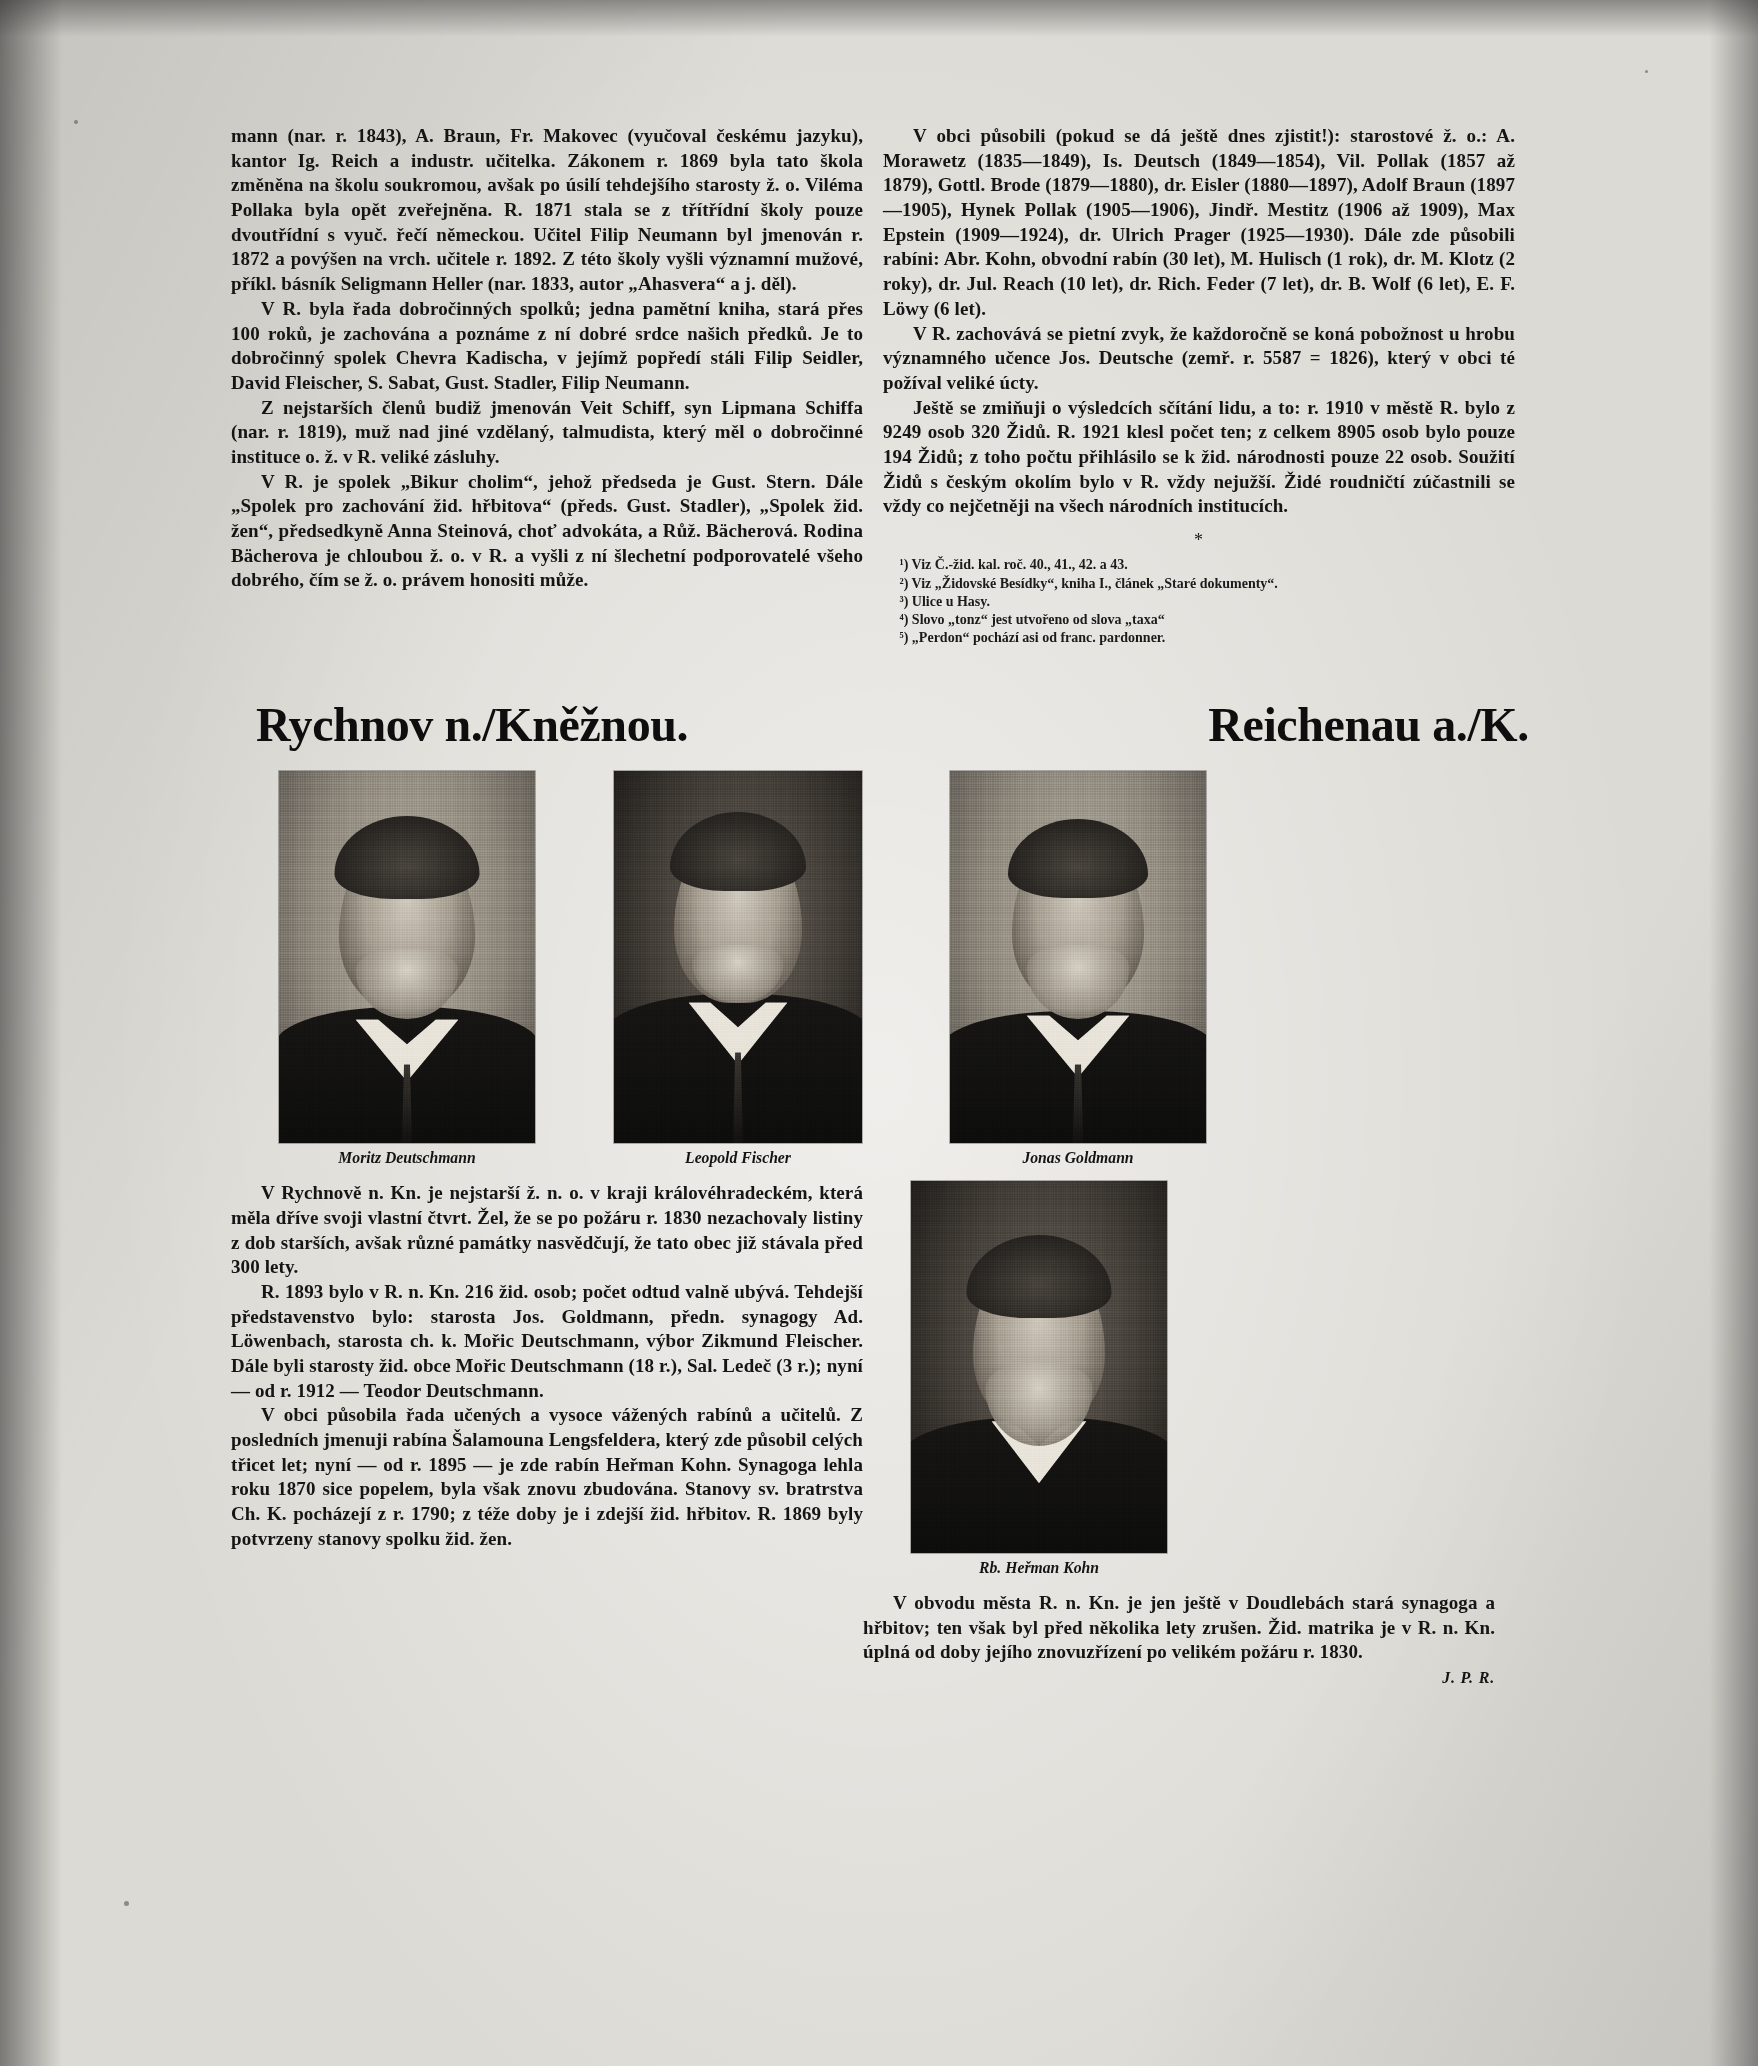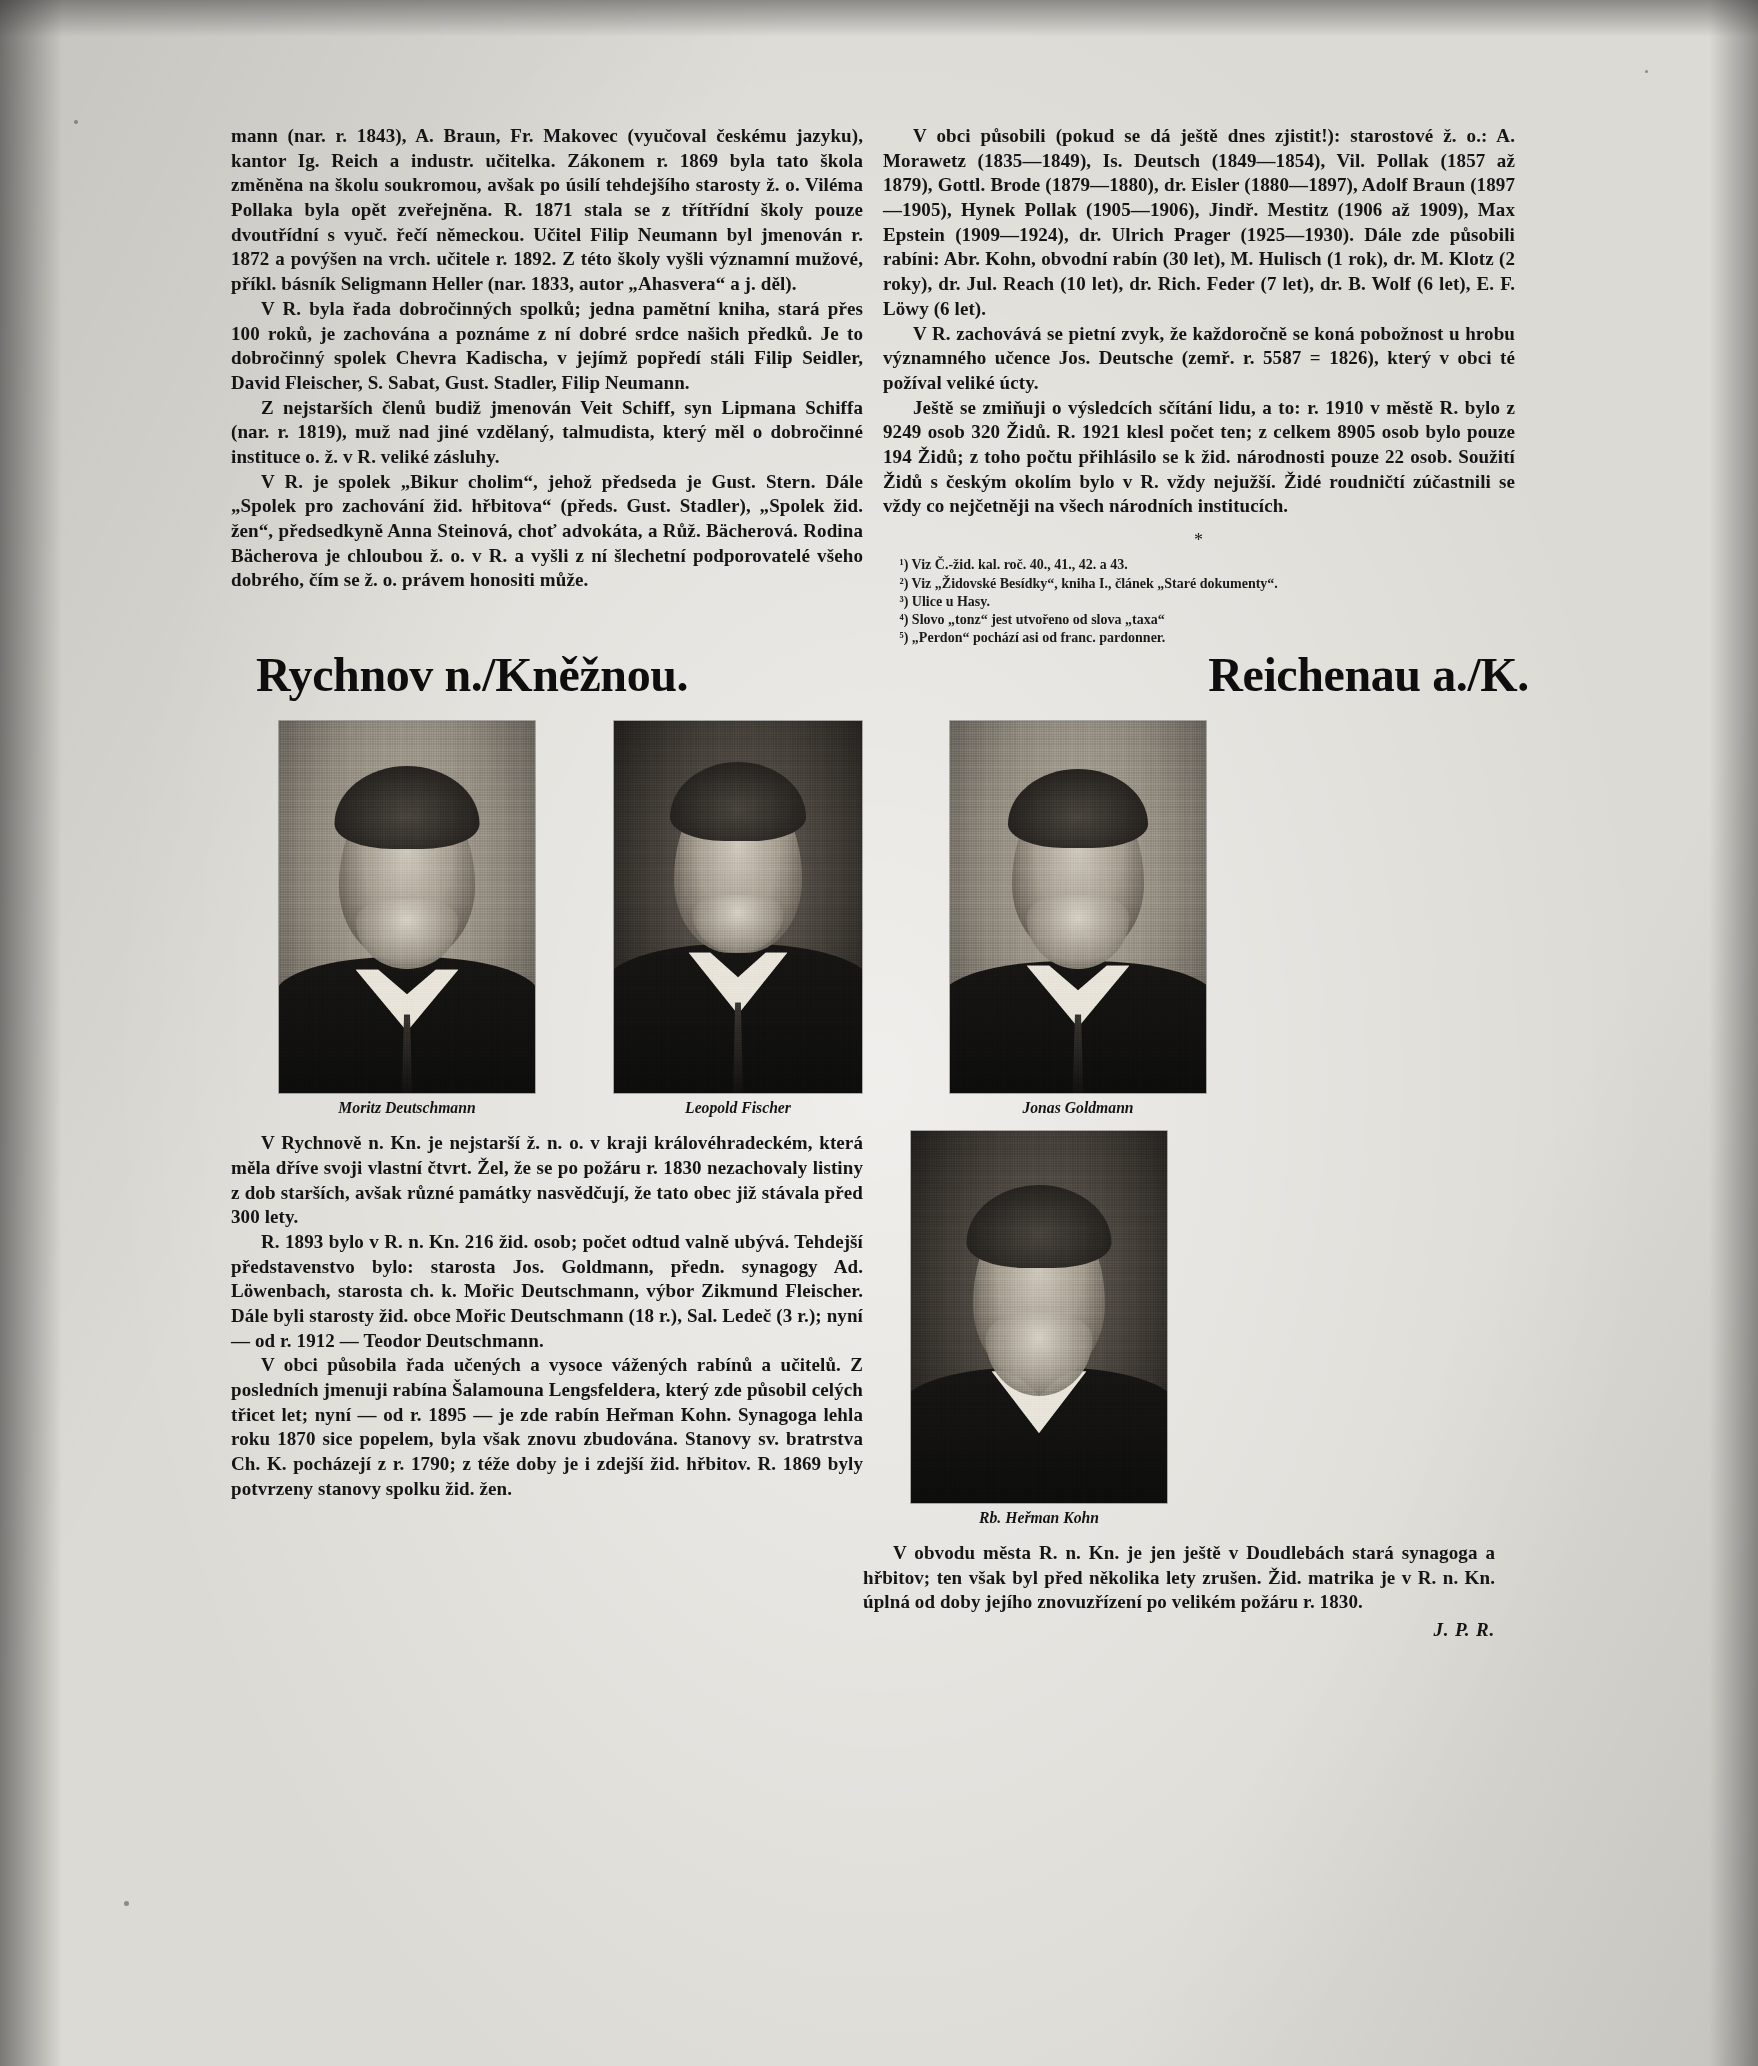--- a/index.html
+++ b/index.html
@@ -82,20 +82,21 @@
     line-height: 1.30;
     color: #1b1b1b;
     font-weight: 700;
   }
   .footnotes div { text-indent: 16.5px; }
 
   
   .heads {
     display: flex;
     gap: 40px;
+    margin-top: 50px;
   }
   .head {
     width: 632px;
     font-family: "Liberation Serif", serif;
     font-weight: 700;
     font-size: 48px;
     color: #0e0e0e;
     letter-spacing: -0.4px;
   }
   .head.left { padding-left: 25px; }
@@ -138,21 +139,21 @@
   .lower {
     display: flex;
     margin-top: 14px;
   }
   .lower .col { width: 632px; }
 
   .signature {
     text-align: right;
     font-style: italic;
     font-weight: 700;
-    font-size: 19px;
+    font-size: 16px;
     color: #141414;
     margin-top: 4.1px;
     letter-spacing: 0.8px;
   }
 
   .speck {
     position: absolute;
     background: #4a4a4a;
     border-radius: 50%;
     opacity: 0.55;

